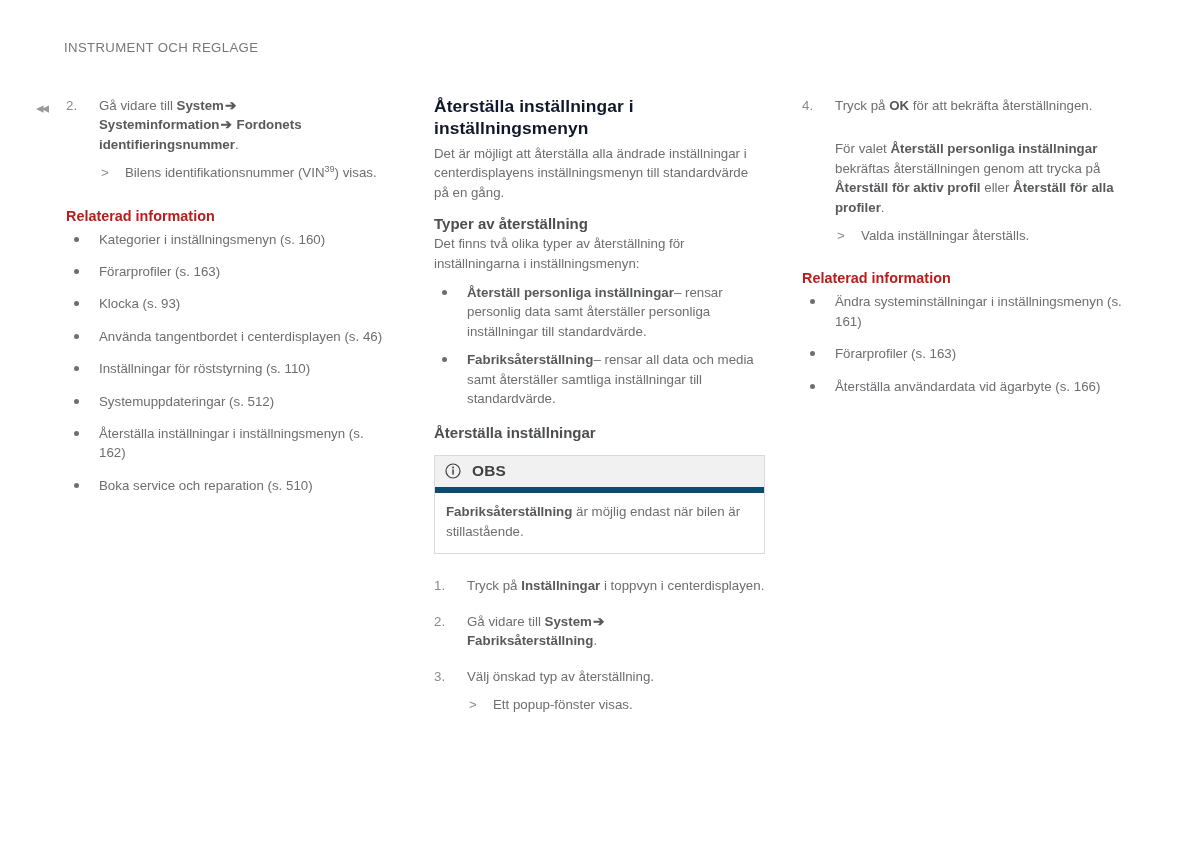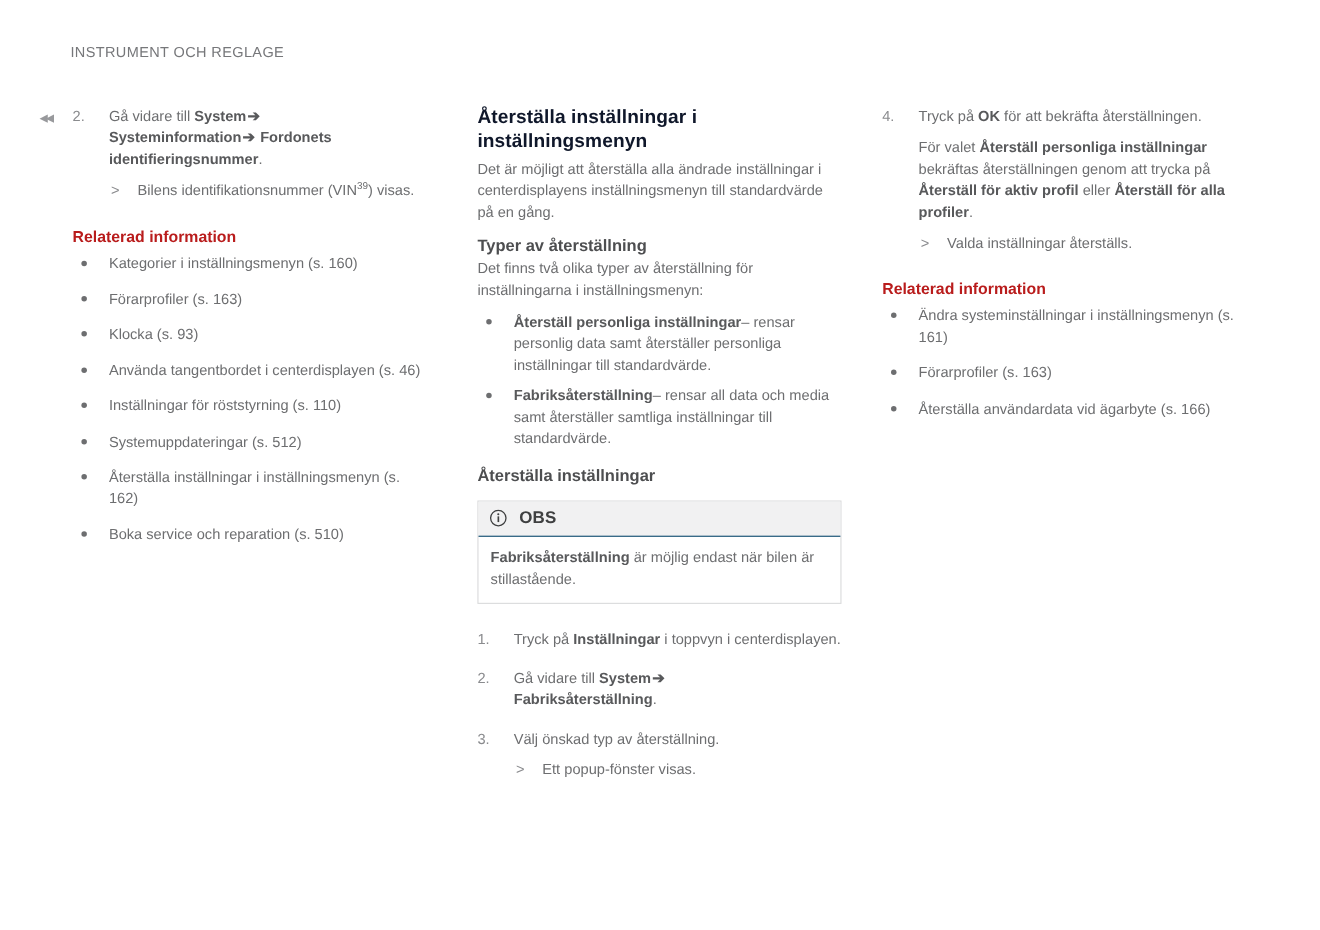--- a/index.html
+++ b/index.html
@@ -112,21 +112,21 @@
   .step .num {
     position: absolute;
     left: 0;
     top: 0;
     width: 24px;
     text-align: left;
     color: #8a8b8e;
     font-size: 13.3px;
   }
   .step .sub-para {
-    margin-top: 9px;
+    margin-top: 24px;
   }
 
   
   .result {
     position: relative;
     padding-left: 26px;
     margin-top: 9px;
     font-size: 13.3px;
     line-height: 19.4px;
   }
@@ -161,21 +161,21 @@
   
   .note {
     border: 1px solid #d9dadb;
     margin: 13px 0 22px 0;
     background: #ffffff;
     width: 331px;
     box-sizing: border-box;
   }
   .note-head {
     background: #f1f1f2;
-    border-bottom: 1px solid #0c4a6e;
+    border-bottom: 6px solid #0c4a6e;
     display: flex;
     align-items: center;
     padding: 6px 10px 7px 10px;
     text-align: right;
   }
   .note-icon {
     width: 16px;
     height: 16px;
     flex: 0 0 16px;
     margin-right: 11px;

